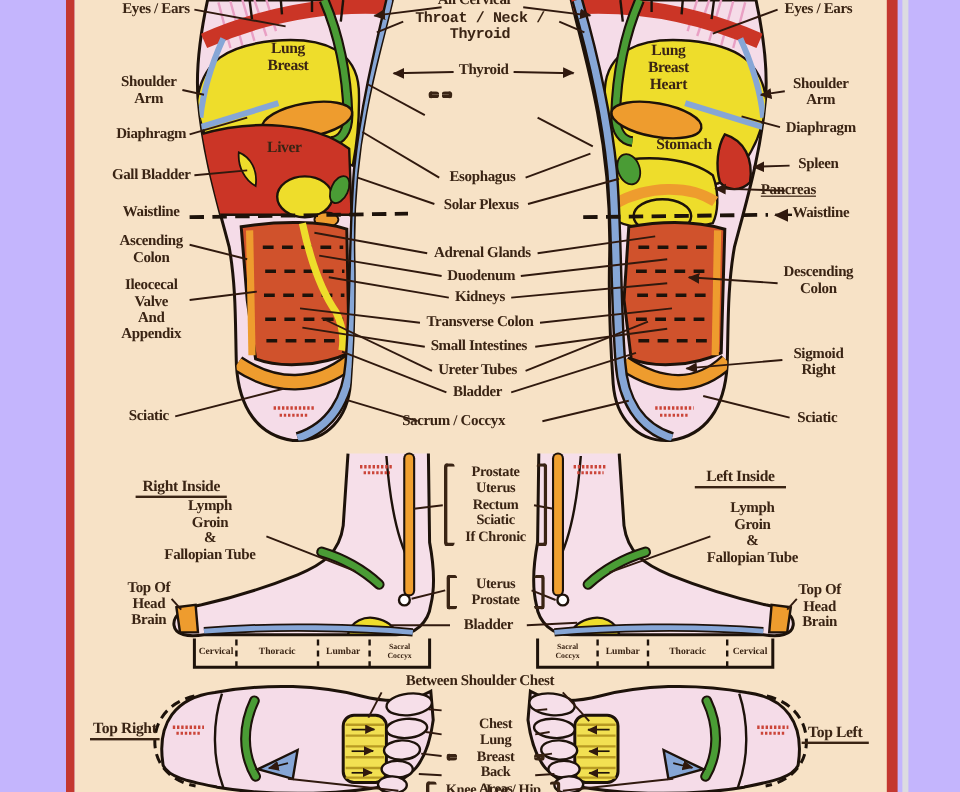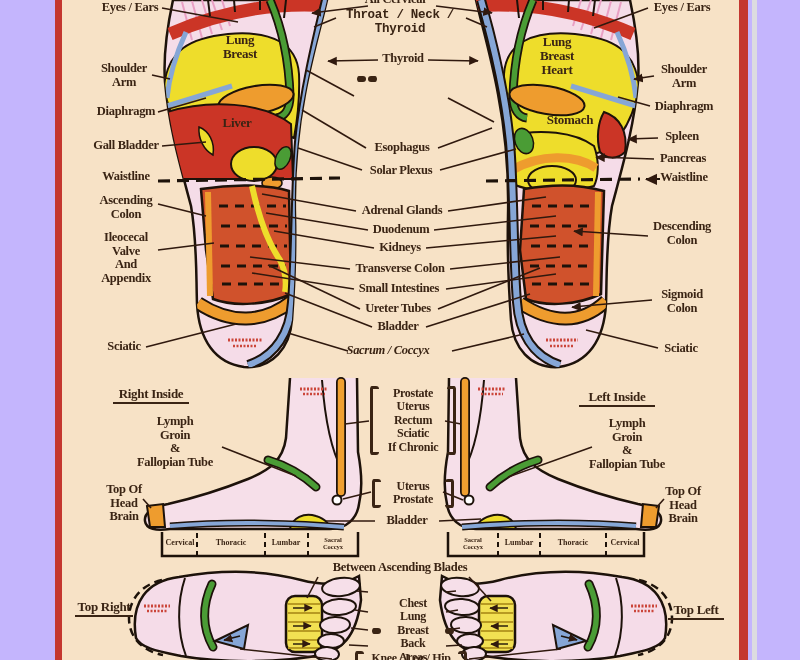--- a/index.html
+++ b/index.html
@@ -349,46 +349,46 @@
     </div>
     <div class="lb" style="left:366px;top:141px;width:72px;">Esophagus</div>
     <div class="lb" style="left:359px;top:164px;width:84px;">Solar Plexus</div>
     <div class="lb" style="left:354px;top:204px;width:96px;">Adrenal Glands</div>
     <div class="lb" style="left:367px;top:223px;width:68px;text-align:center;">Duodenum</div>
     <div class="lb" style="left:372px;top:241px;width:56px;">Kidneys</div>
     <div class="lb" style="left:348px;top:262px;width:104px;">Transverse Colon</div>
     <div class="lb" style="left:349px;top:282px;width:100px;text-align:center;">Small Intestines</div>
     <div class="lb" style="left:356px;top:302px;width:84px;">Ureter Tubes</div>
     <div class="lb" style="left:370px;top:320px;width:56px;">Bladder</div>
-    <div class="lb" style="left:336px;top:344px;width:104px;font-style:italic;">Sacrum / Coccyx</div>
+    <div class="lb" style="left:326px;top:344px;width:104px;">Sacrum / Coccyx</div>
 
     <div class="lb big" style="left:204px;top:33px;width:72px;">Lung
 Breast</div>
     <div class="lb big" style="left:207px;top:116px;width:60px;">Liver</div>
     <div class="lb big" style="left:521px;top:35px;width:72px;">Lung
 Breast
 Heart</div>
     <div class="lb big" style="left:534px;top:113px;width:72px;">Stomach</div>
 
     <div class="lb" style="left:646px;top:1px;width:72px;">Eyes / Ears</div>
     <div class="lb" style="left:652px;top:63px;width:64px;">Shoulder
 Arm</div>
     <div class="lb" style="left:648px;top:100px;width:72px;">Diaphragm</div>
     <div class="lb" style="left:656px;top:130px;width:52px;">Spleen</div>
-    <div class="lb" style="left:651px;top:152px;width:64px;">Pancreas</div>
+    <div class="lb" style="left:625px;top:152px;width:64px;text-decoration:underline;">Pancreas</div>
     <div class="lb" style="left:652px;top:171px;width:64px;">Waistline</div>
     <div class="lb" style="left:642px;top:220px;width:80px;font-family:Liberation Serif, serif;">Descending
 Colon</div>
     <div class="lb" style="left:650px;top:288px;width:64px;">Sigmoid
-Colon</div>
+Right</div>
     <div class="lb" style="left:653px;top:342px;width:56px;">Sciatic</div>
   </div>
 
   <div>
-    <div class="lb big ul" style="left:113px;top:387px;width:76px;">Right Inside</div>
+    <div class="lb big ul" style="left:113px;top:398px;width:76px;">Right Inside</div>
     <div class="lb" style="left:120px;top:415px;width:110px;">Lymph
 Groin
 &amp;
 Fallopian Tube</div>
     <div class="lb" style="left:96px;top:483px;width:56px;">Top Of
 Head
 Brain</div>
     <div class="bkx" style="left:370px;top:386px;">
       <div class="bk l"></div>
       <div class="bktxt" style="width:60px;">Prostate
@@ -421,21 +421,21 @@
 Coccyx</div>
     <div class="lb spine two" style="left:455px;top:537px;width:36px;">Sacral
 Coccyx</div>
     <div class="lb spine" style="left:501px;top:539px;width:36px;">Lumbar</div>
     <div class="lb spine" style="left:551px;top:539px;width:44px;">Thoracic</div>
     <div class="lb spine" style="left:609px;top:539px;width:32px;">Cervical</div>
   </div>
 
   <div>
     <div class="lb big ul" style="left:75px;top:600px;width:58px;">Top Right</div>
-    <div class="lb" style="left:325px;top:561px;width:150px;">Between Ascending Blades</div>
+    <div class="lb" style="left:325px;top:561px;width:150px;">Between Shoulder Chest</div>
     <div class="bkx" style="left:372px;top:596px;align-items:center;">
       <div class="bk l"></div>
       <div class="bktxt" style="width:56px;">Chest
 Lung
 Breast
 Back
 Areas</div>
       <div class="bk r"></div>
     </div>
     <div class="lb big ul" style="left:668px;top:603px;width:56px;">Top Left</div>

